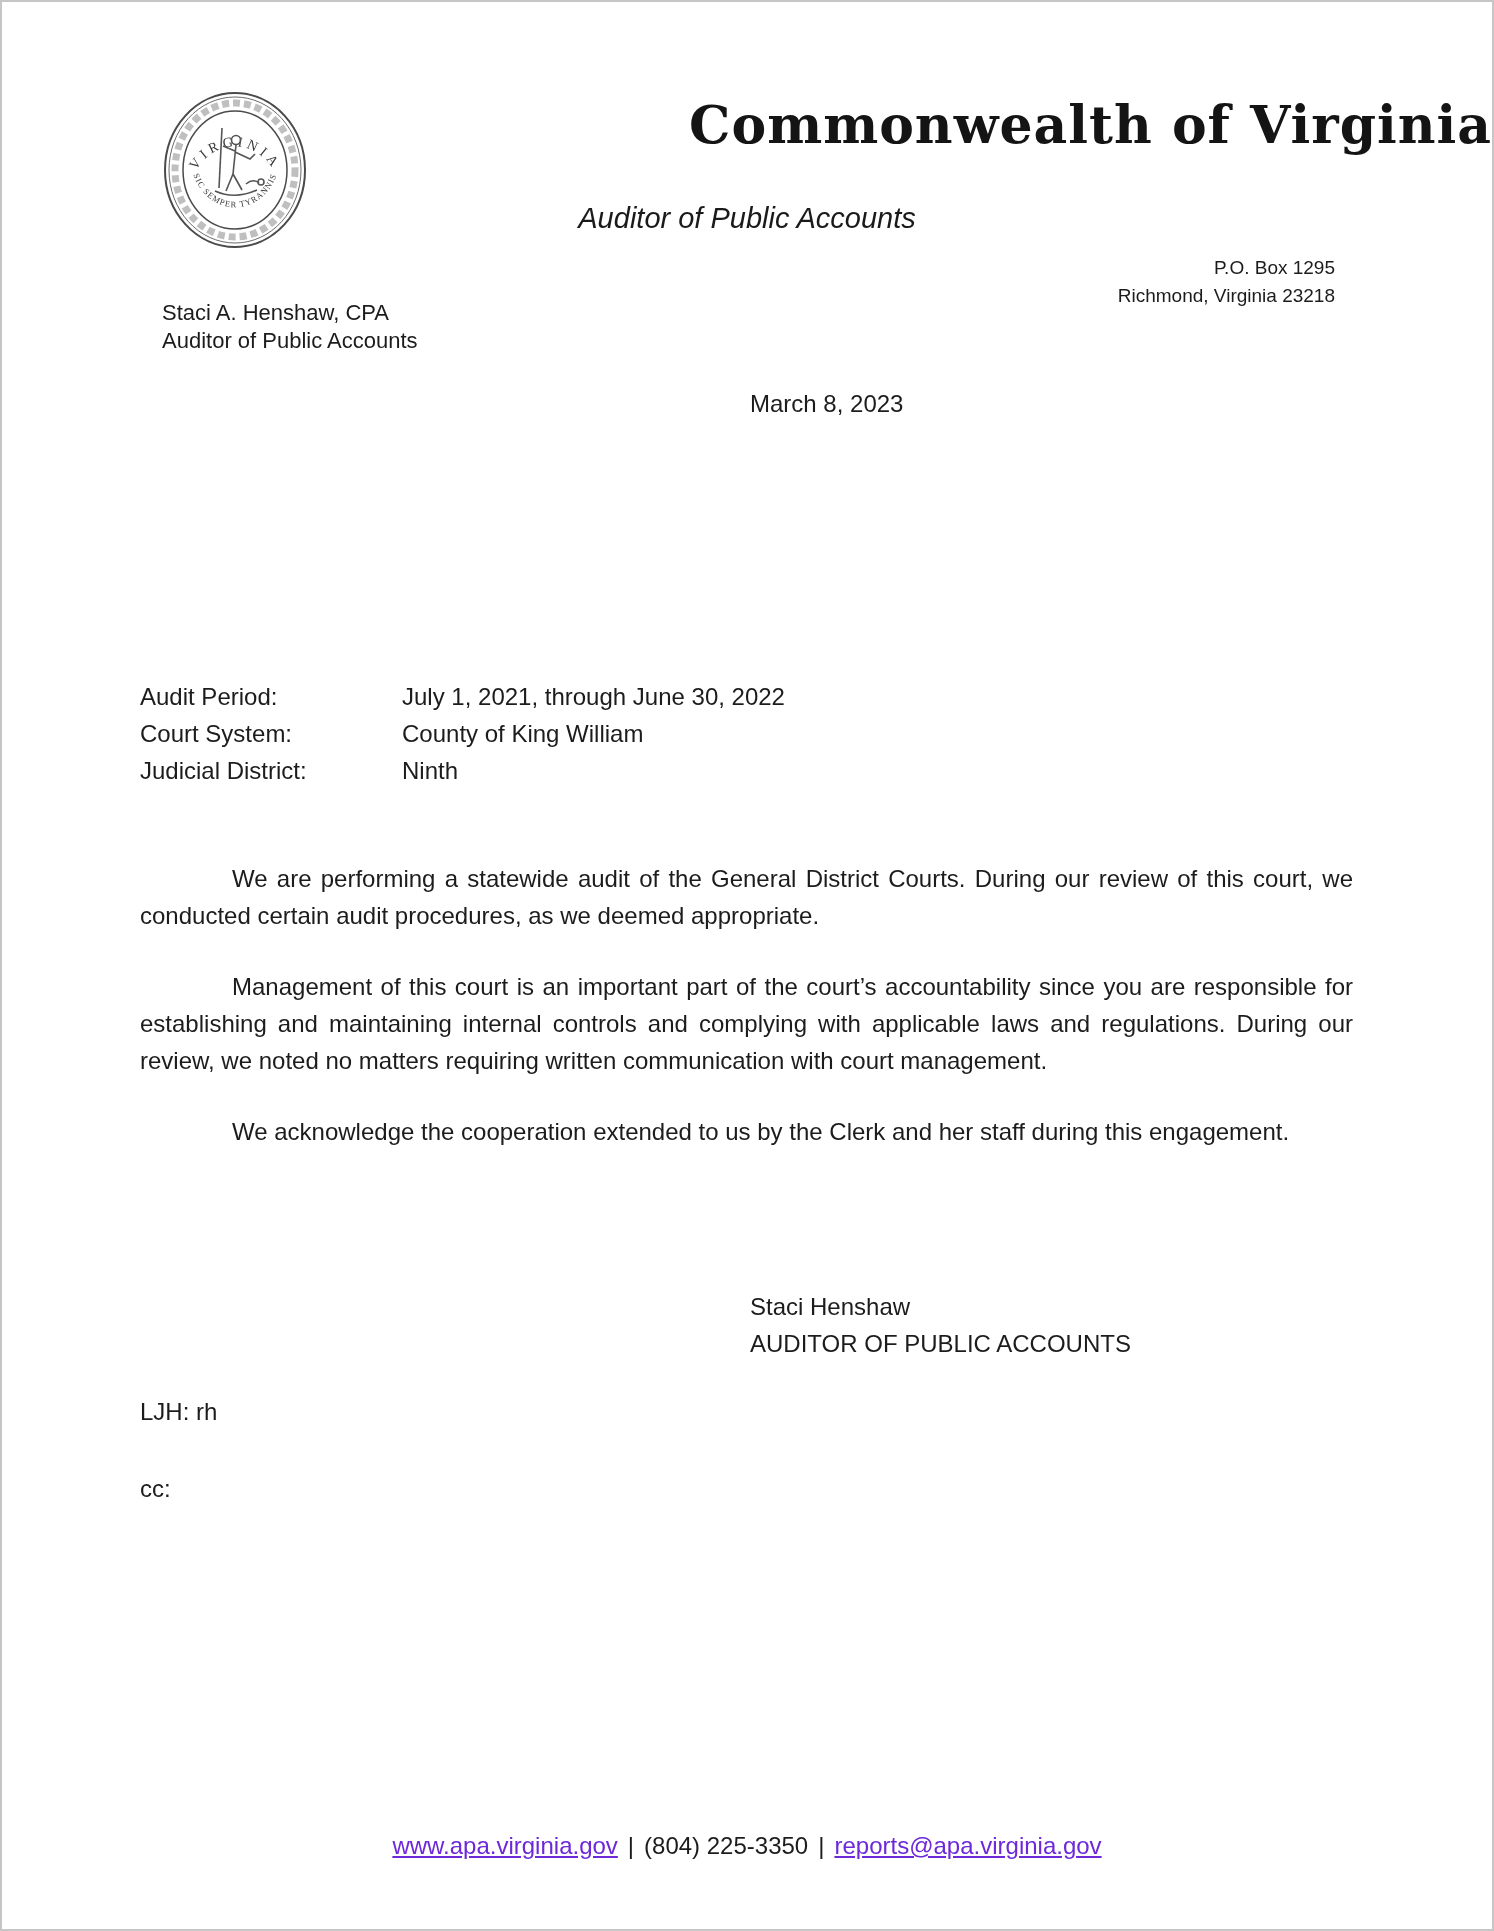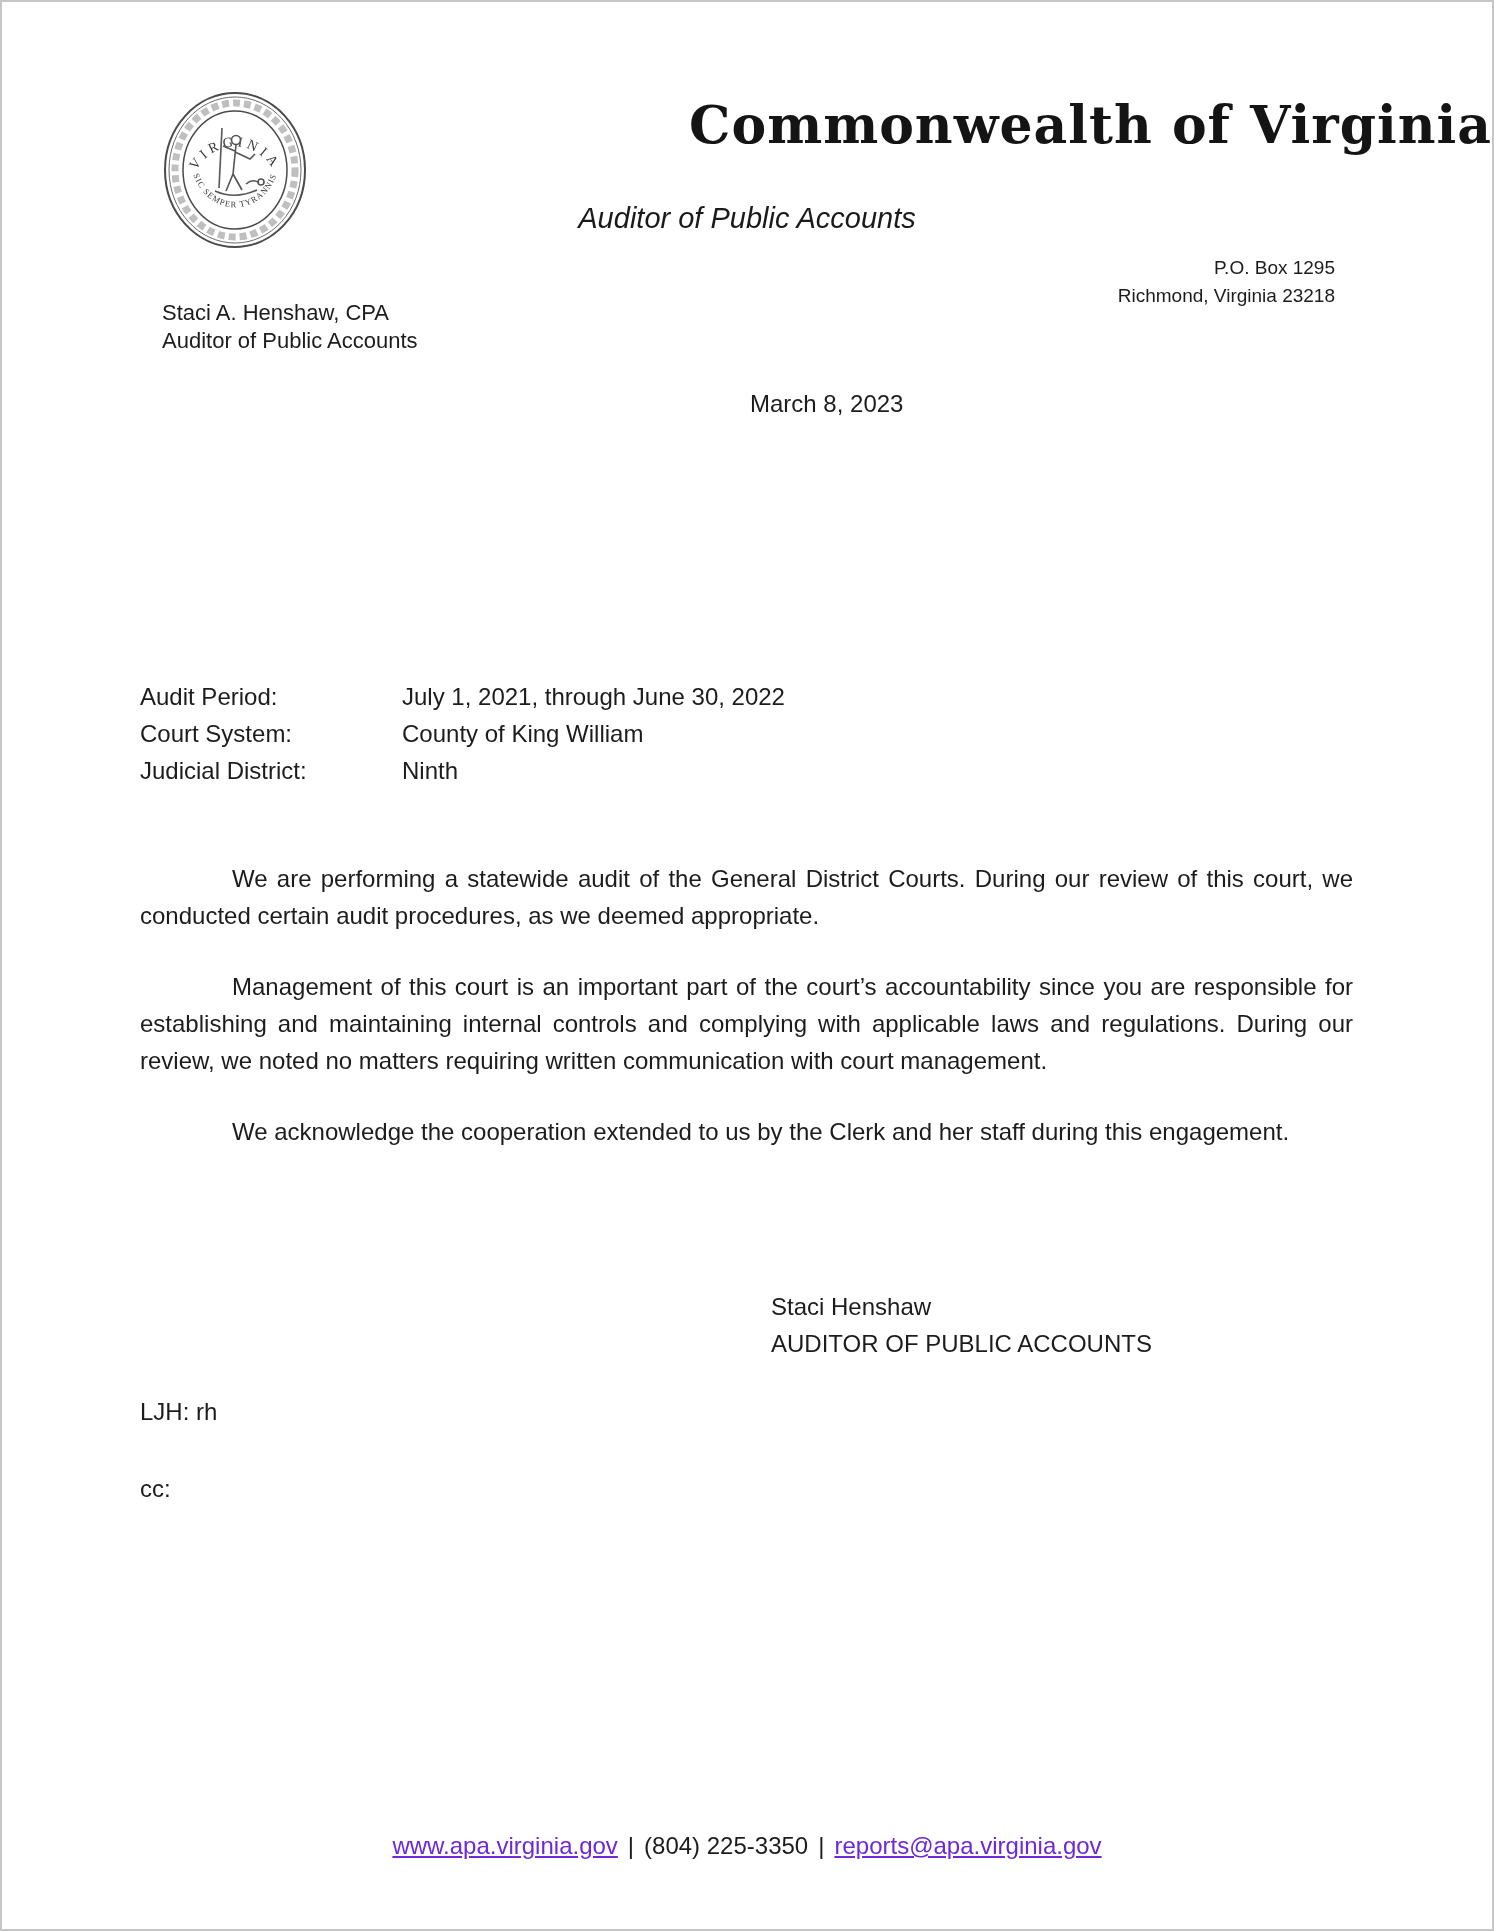--- a/index.html
+++ b/index.html
@@ -58,21 +58,21 @@
   .audit-row .a-label { display: inline-block; width: 262px; }
   .paragraphs {
     left: 138px; top: 858px; width: 1213px;
     font-size: 24px; line-height: 37px;
   }
   .paragraphs p {
     margin: 0 0 34px 0;
     text-align: justify;
     text-indent: 92px;
   }
-  .signature { left: 769px; top: 1286px; font-size: 24px; line-height: 37px; }
+  .signature { left: 748px; top: 1286px; font-size: 24px; line-height: 37px; }
   .initials { left: 138px; top: 1396px; font-size: 24px; }
   .cc-block { left: 138px; top: 1468px; font-size: 24px; line-height: 37px; display: flex; }
   .cc-label { width: 85px; flex: 0 0 85px; }
   .cc-name-indent { padding-left: 18px; }
 
   .footer {
     left: 0; top: 1830px; width: 100%;
     text-align: center;
     font-size: 24px;
   }

